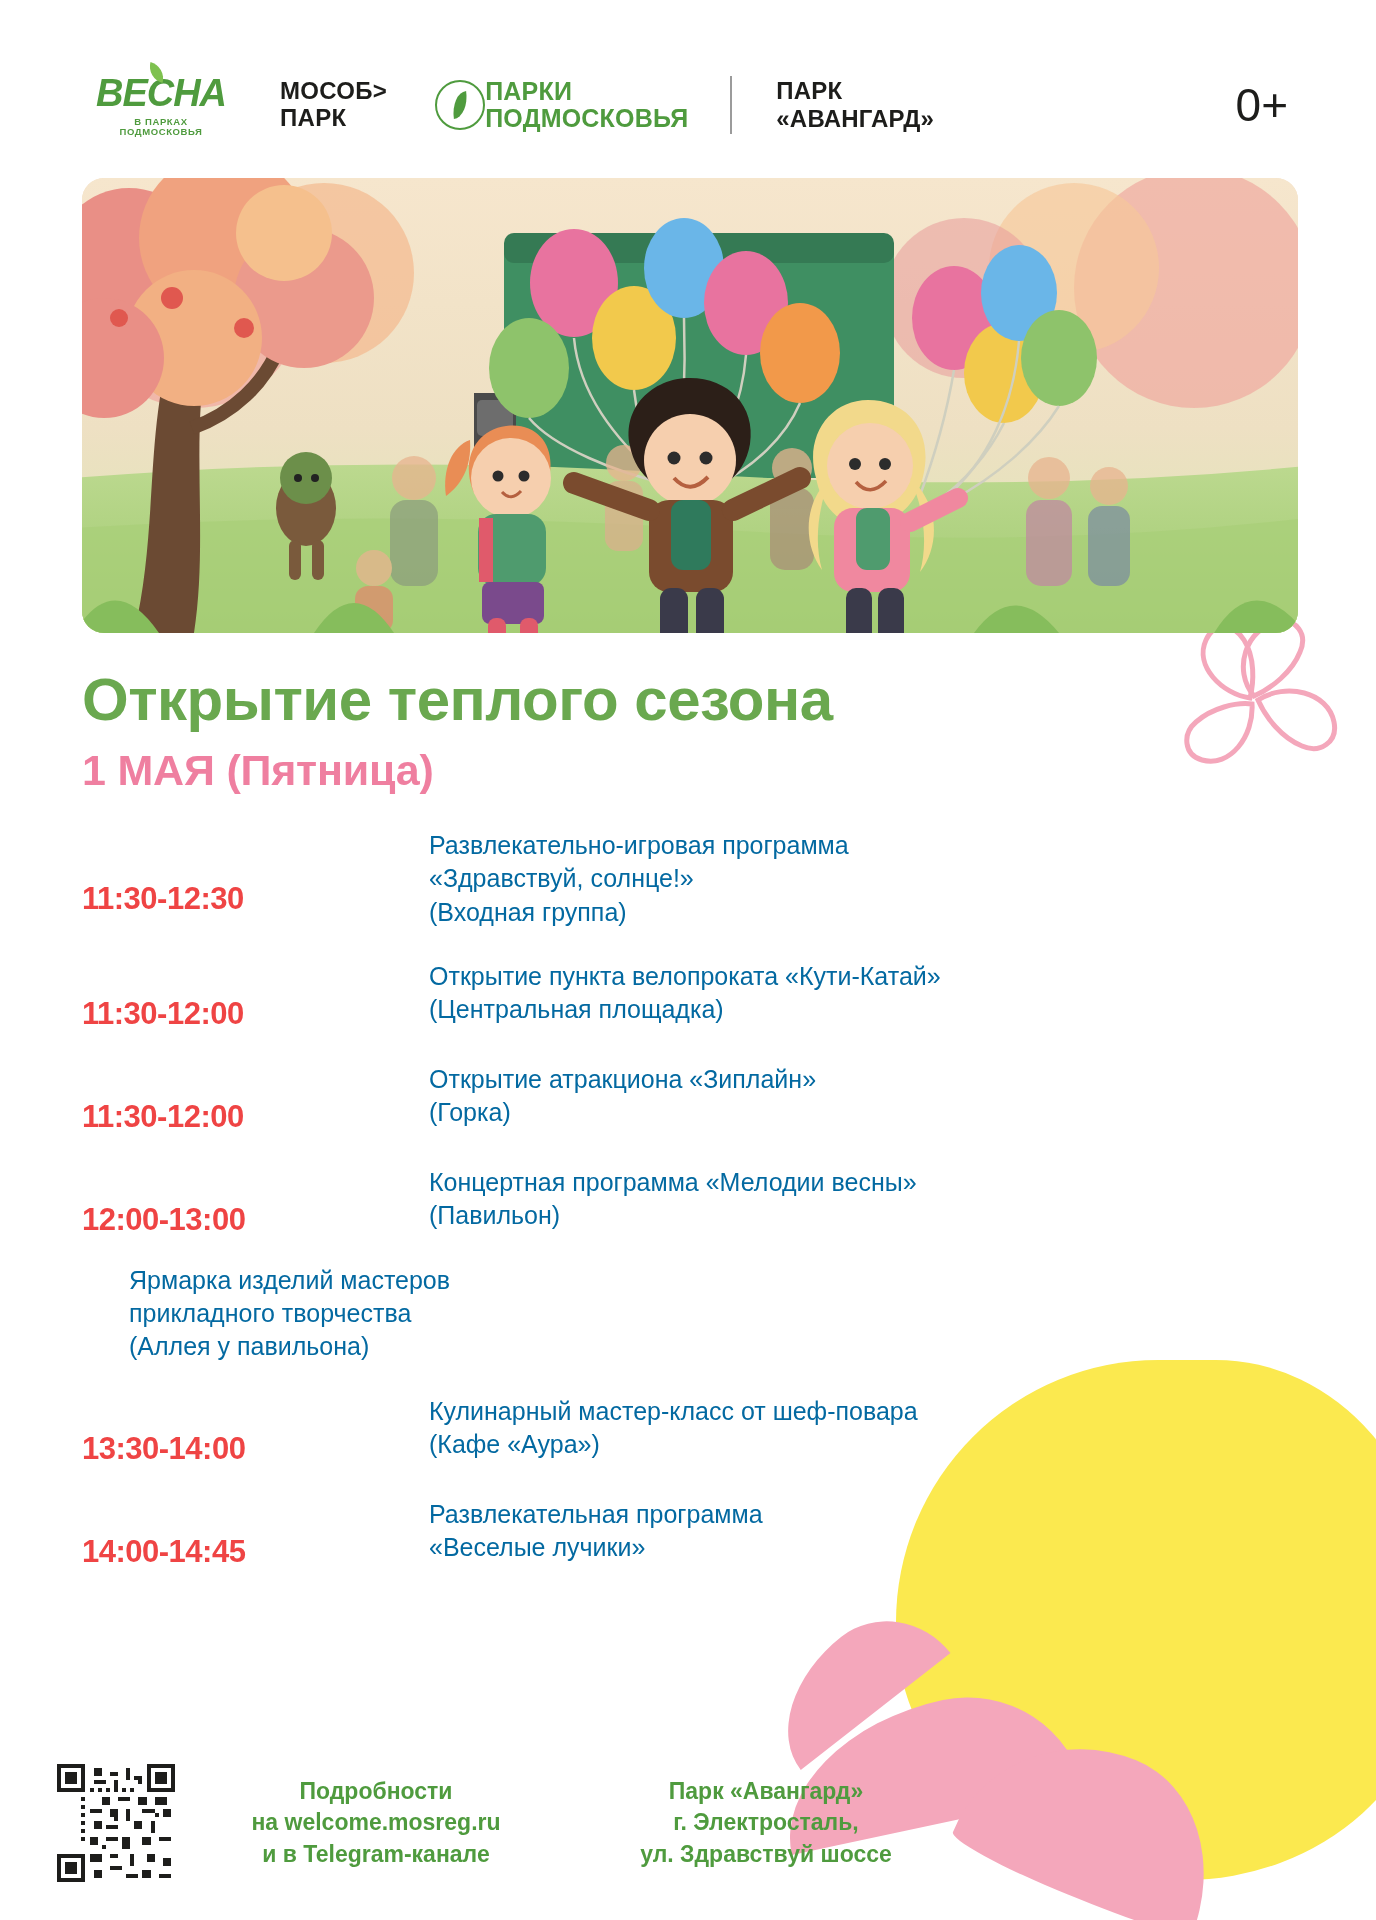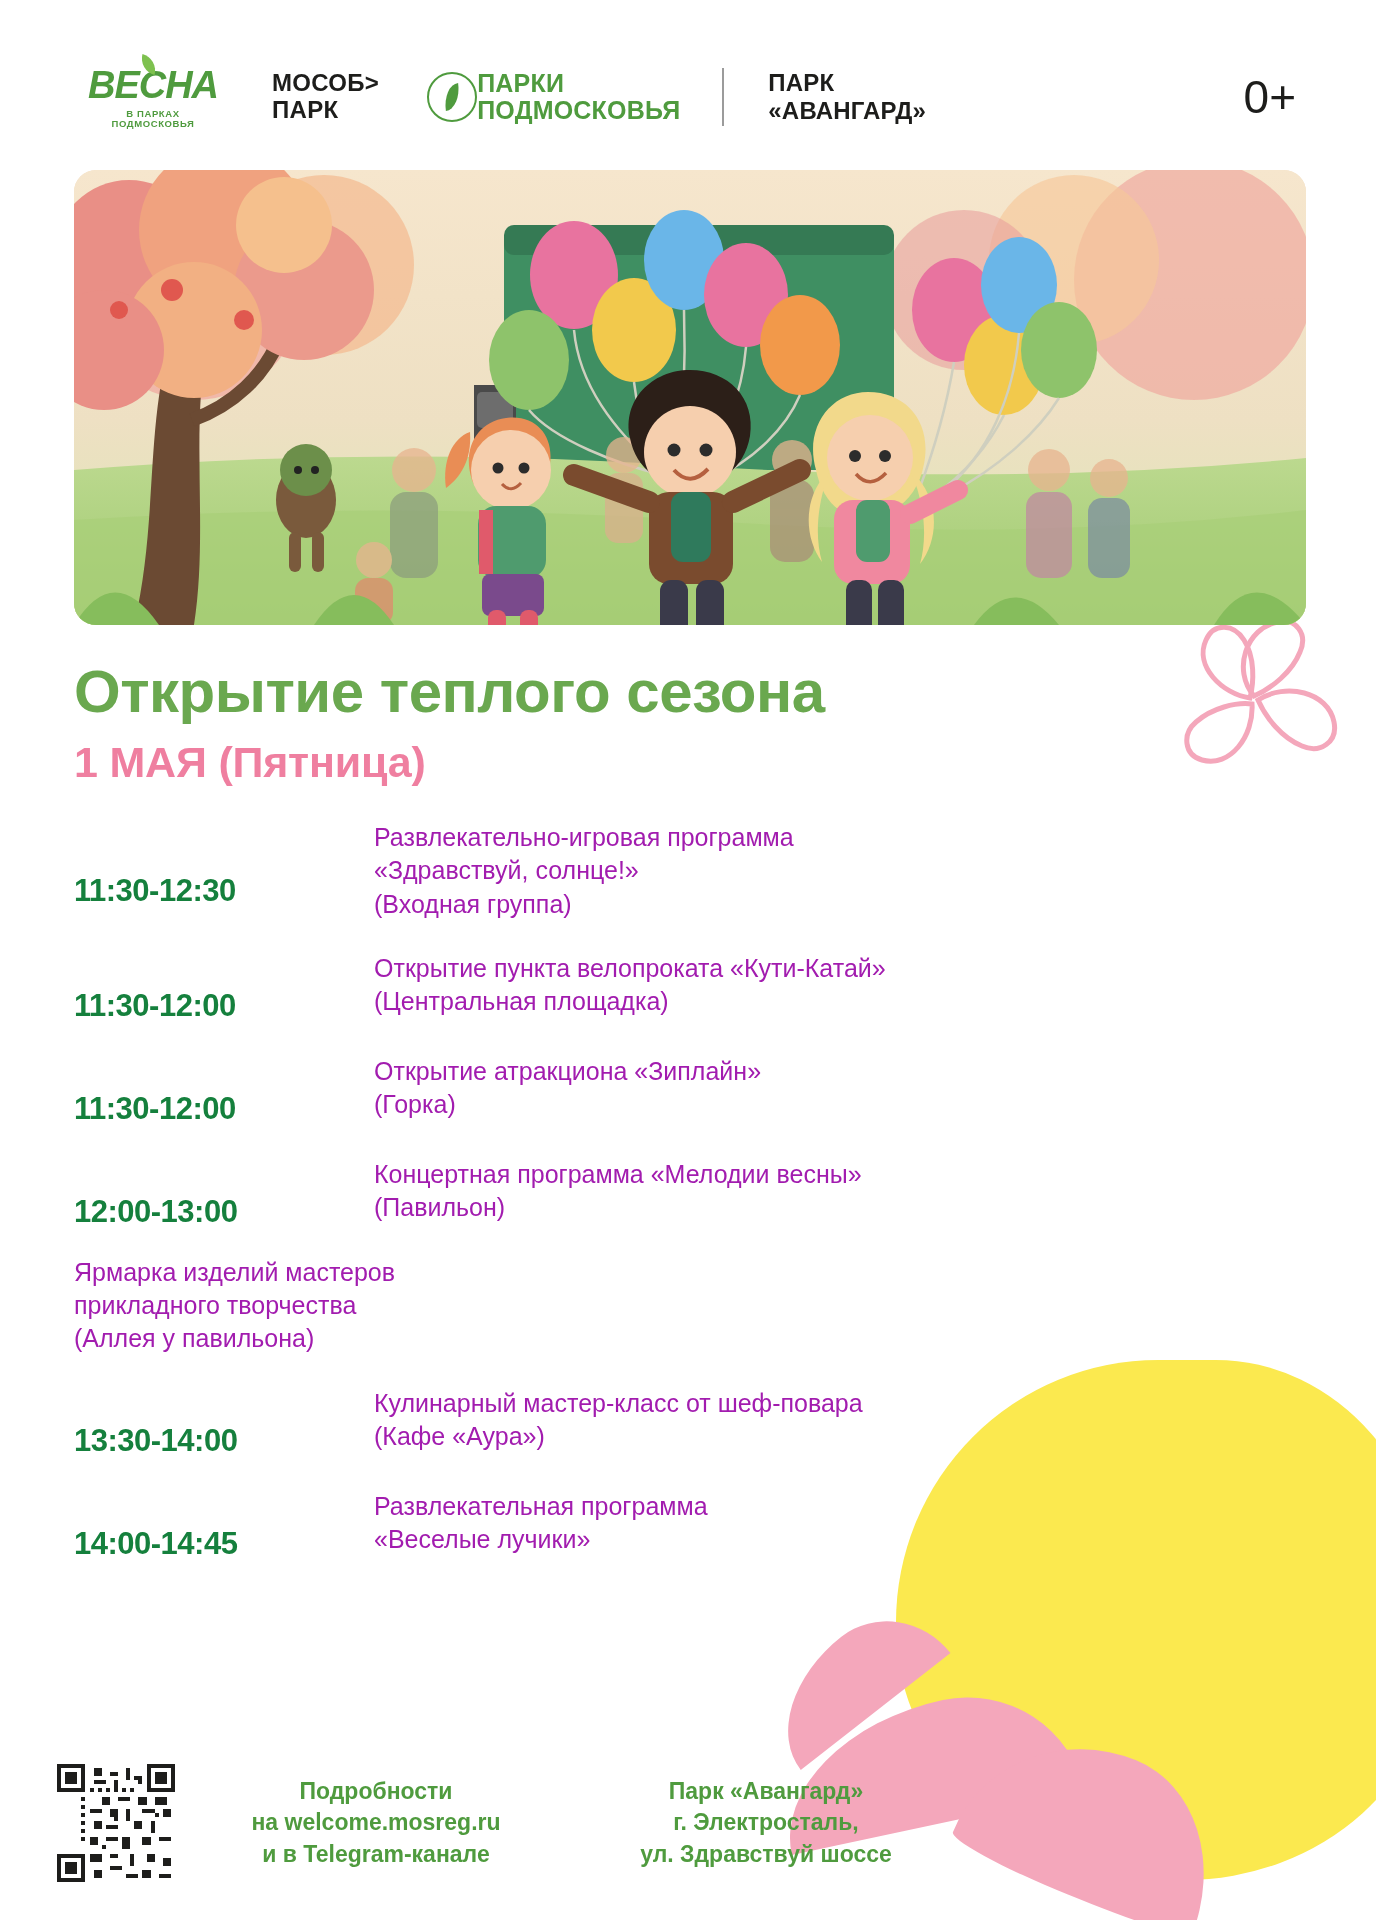--- a/index.html
+++ b/index.html
@@ -62,21 +62,21 @@
     right: 30px;
     top: 600px;
     width: 210px;
     height: 180px;
     z-index: 1;
   }
 
   .page-inner {
     position: relative;
     z-index: 3;
-    padding: 0;
+    padding: 8px;
   }
 
   
   .header {
     display: flex;
     align-items: center;
     gap: 26px;
     padding: 52px 60px 0 78px;
     height: 90px;
     box-sizing: content-box;
@@ -215,29 +215,30 @@
   .row {
     display: flex;
     align-items: center;
     margin-bottom: 26px;
   }
   .row-time {
     width: 300px;
     flex: 0 0 300px;
     font-size: 31px;
     font-weight: bold;
-    color: #15803d;
+    color: #ef4444;
     letter-spacing: -0.5px;
     margin-top: 41px;
   }
   .row-desc {
     font-size: 25px;
-    color: #a21caf;
+    color: #0369a1;
     line-height: 1.33;
     font-weight: 500;
+    margin-left: 47px;
   }
   .row-desc .line { display: block; white-space: nowrap; }
 
   
   .footer {
     position: absolute;
     left: 13px;
     bottom: 38px;
     width: 100%;
     display: flex;

